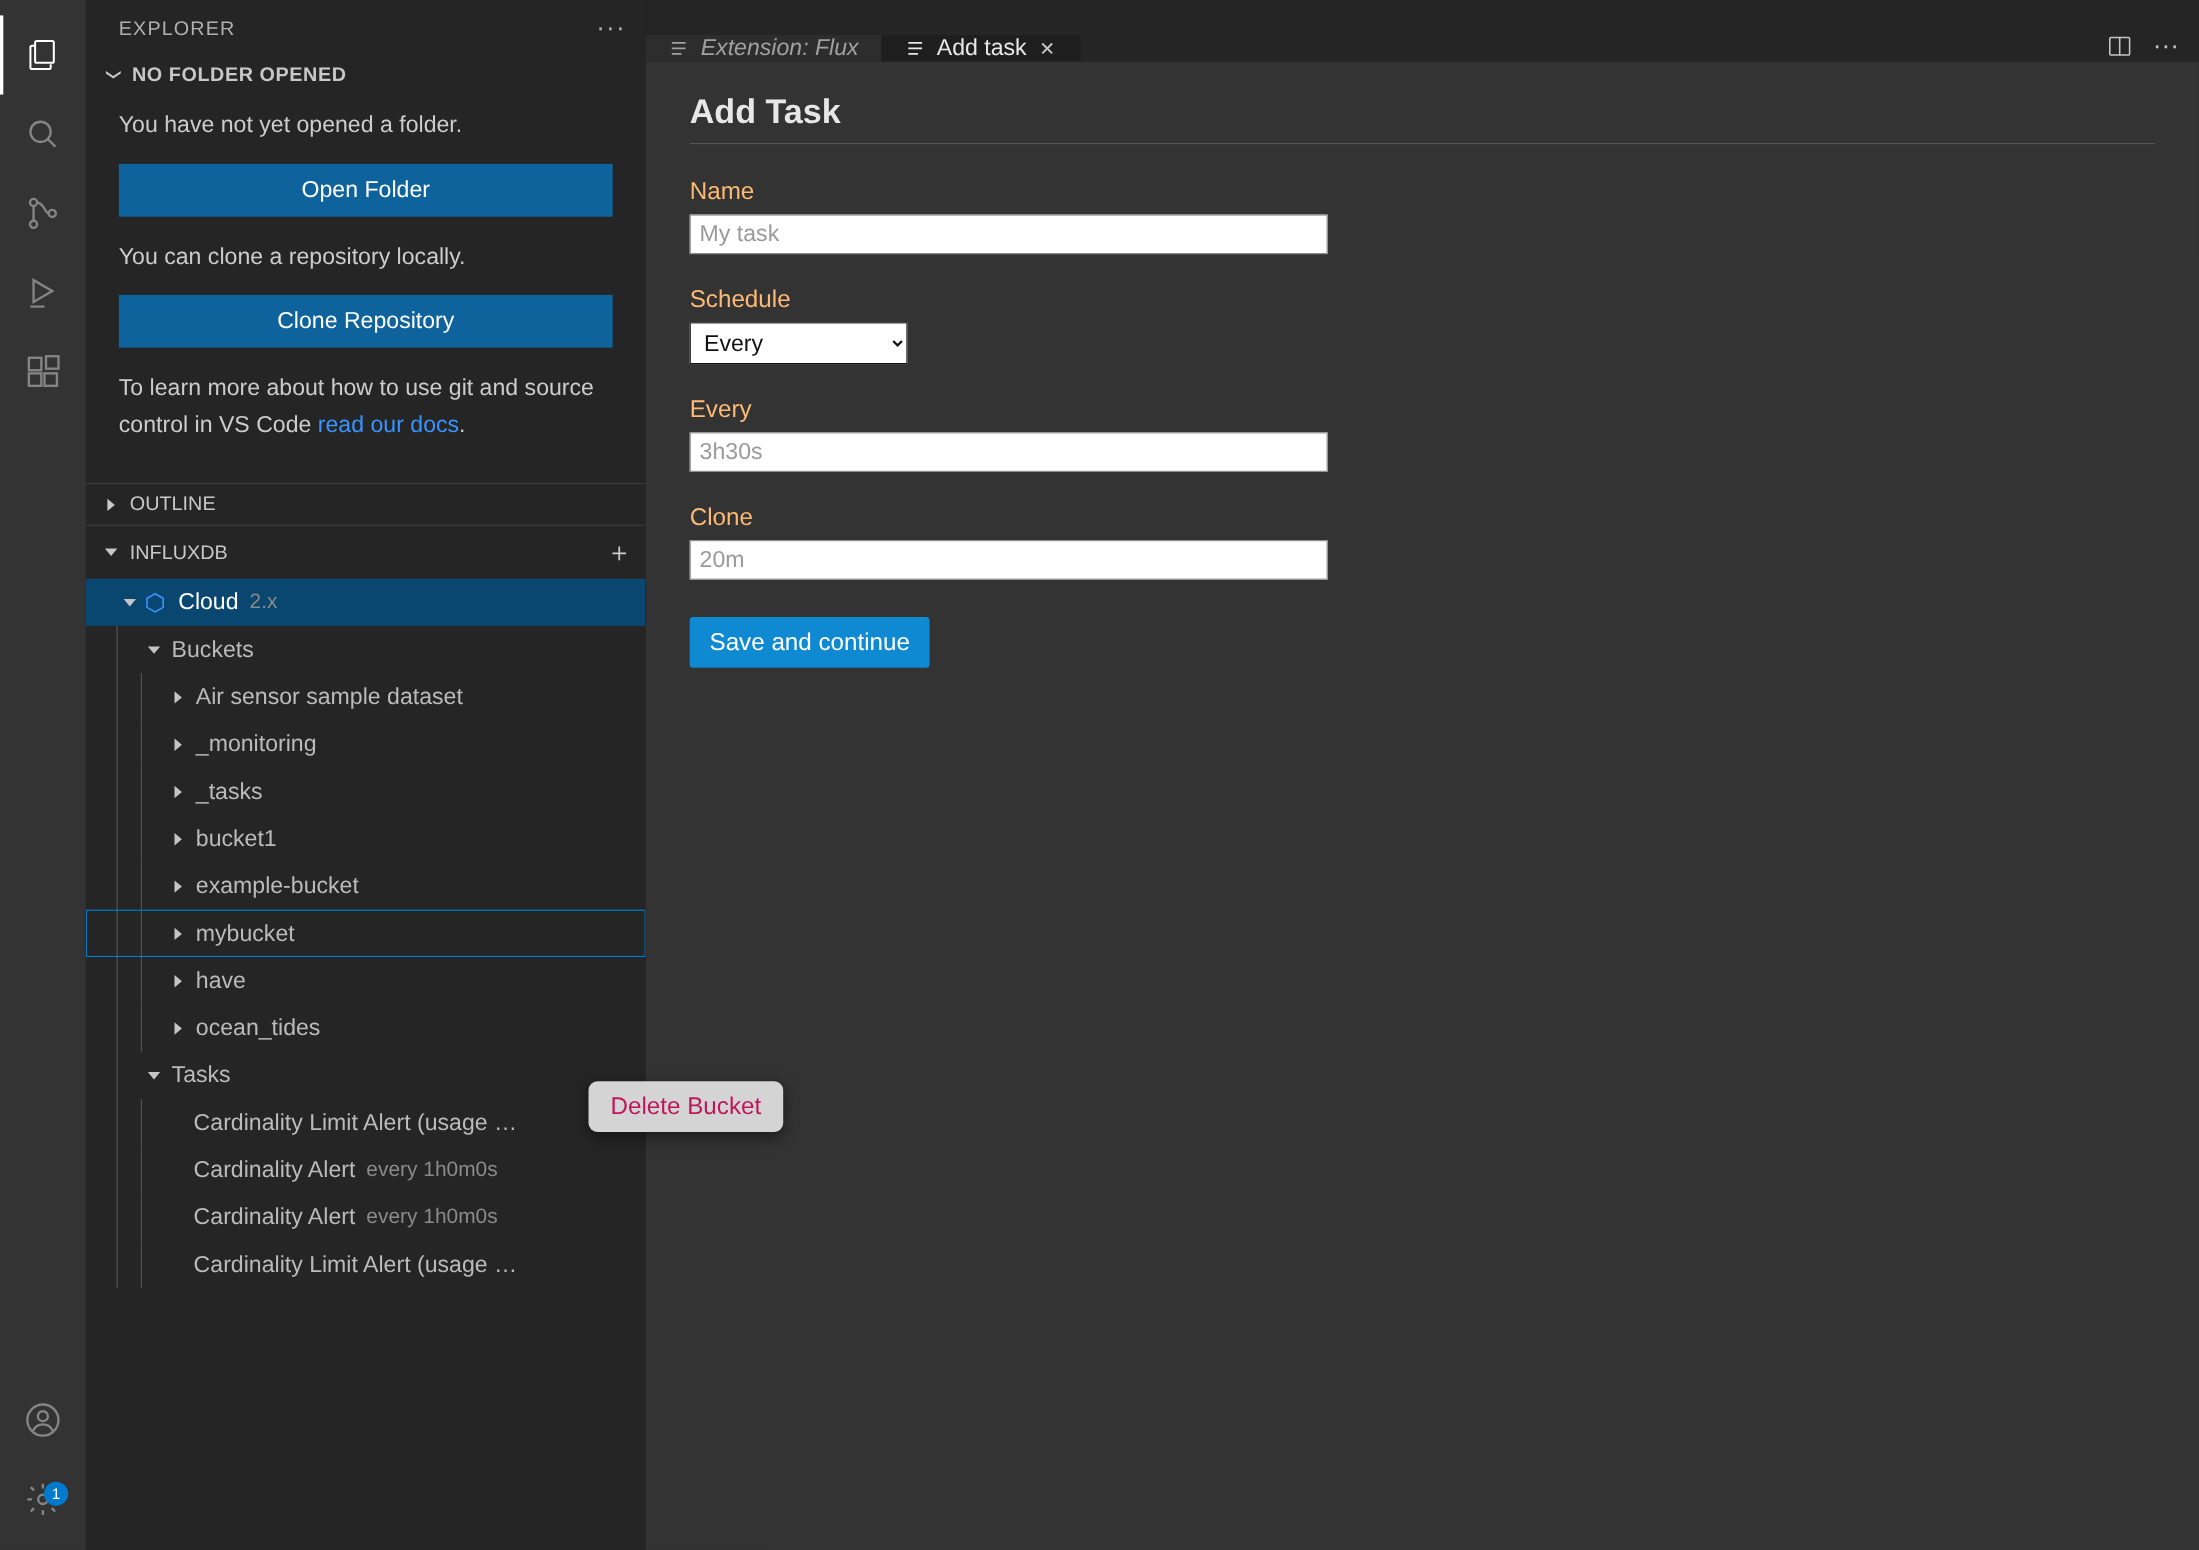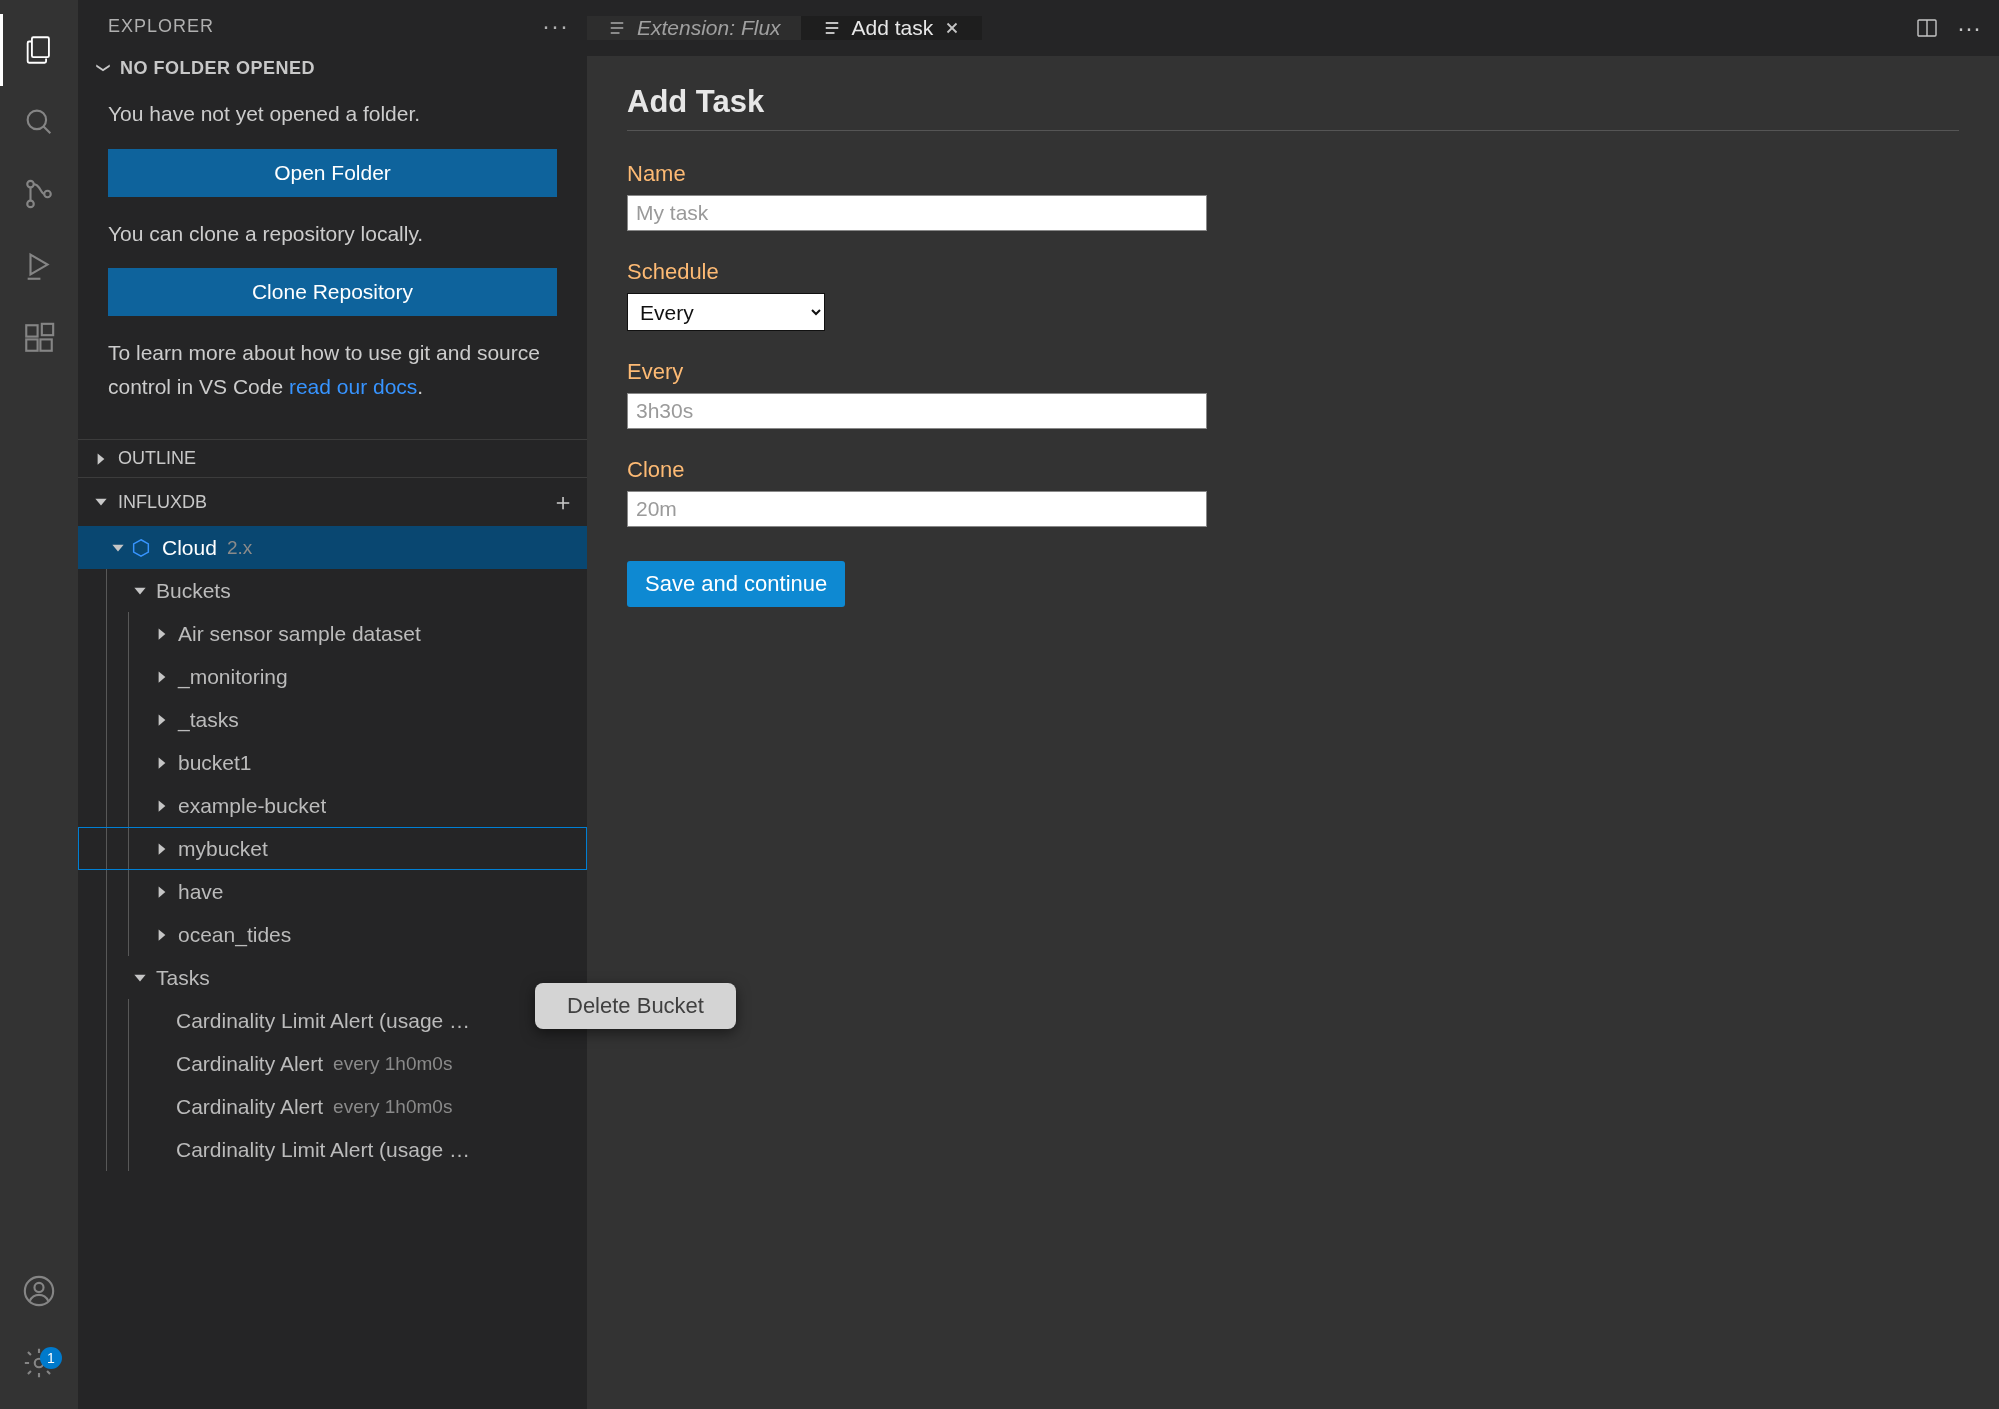--- a/index.html
+++ b/index.html
@@ -172,40 +172,40 @@
     font-size: 19px;
   }
   .cloud-icon { color:#3794ff; margin-right:6px; display:inline-flex;}
 
   
   .context-menu {
     position: absolute;
     left: 535px;
     top: 983px;
     background: #d4d4d4;
-    color: #404040;
+    color: #be185d;
     border-radius: 8px;
-    padding: 10px 32px;
+    padding: 10px 20px;
     font-size: 22px;
     box-shadow: 0 4px 14px rgba(0,0,0,0.5);
     z-index: 100;
   }
 
   
   .editor {
     flex: 1;
     background: #1e1e1e;
     display: flex;
     flex-direction: column;
   }
   .tabbar {
     height: 56px;
     background: #252526;
     display: flex;
-    align-items: center;
+    align-items: flex-end;
   }
   .tab {
     display: flex;
     align-items: center;
     gap: 10px;
     padding: 0 20px;
     background: #2d2d2d;
     color: #a0a0a0;
     font-size: 21px;
     border-right: 1px solid #1e1e1e;

